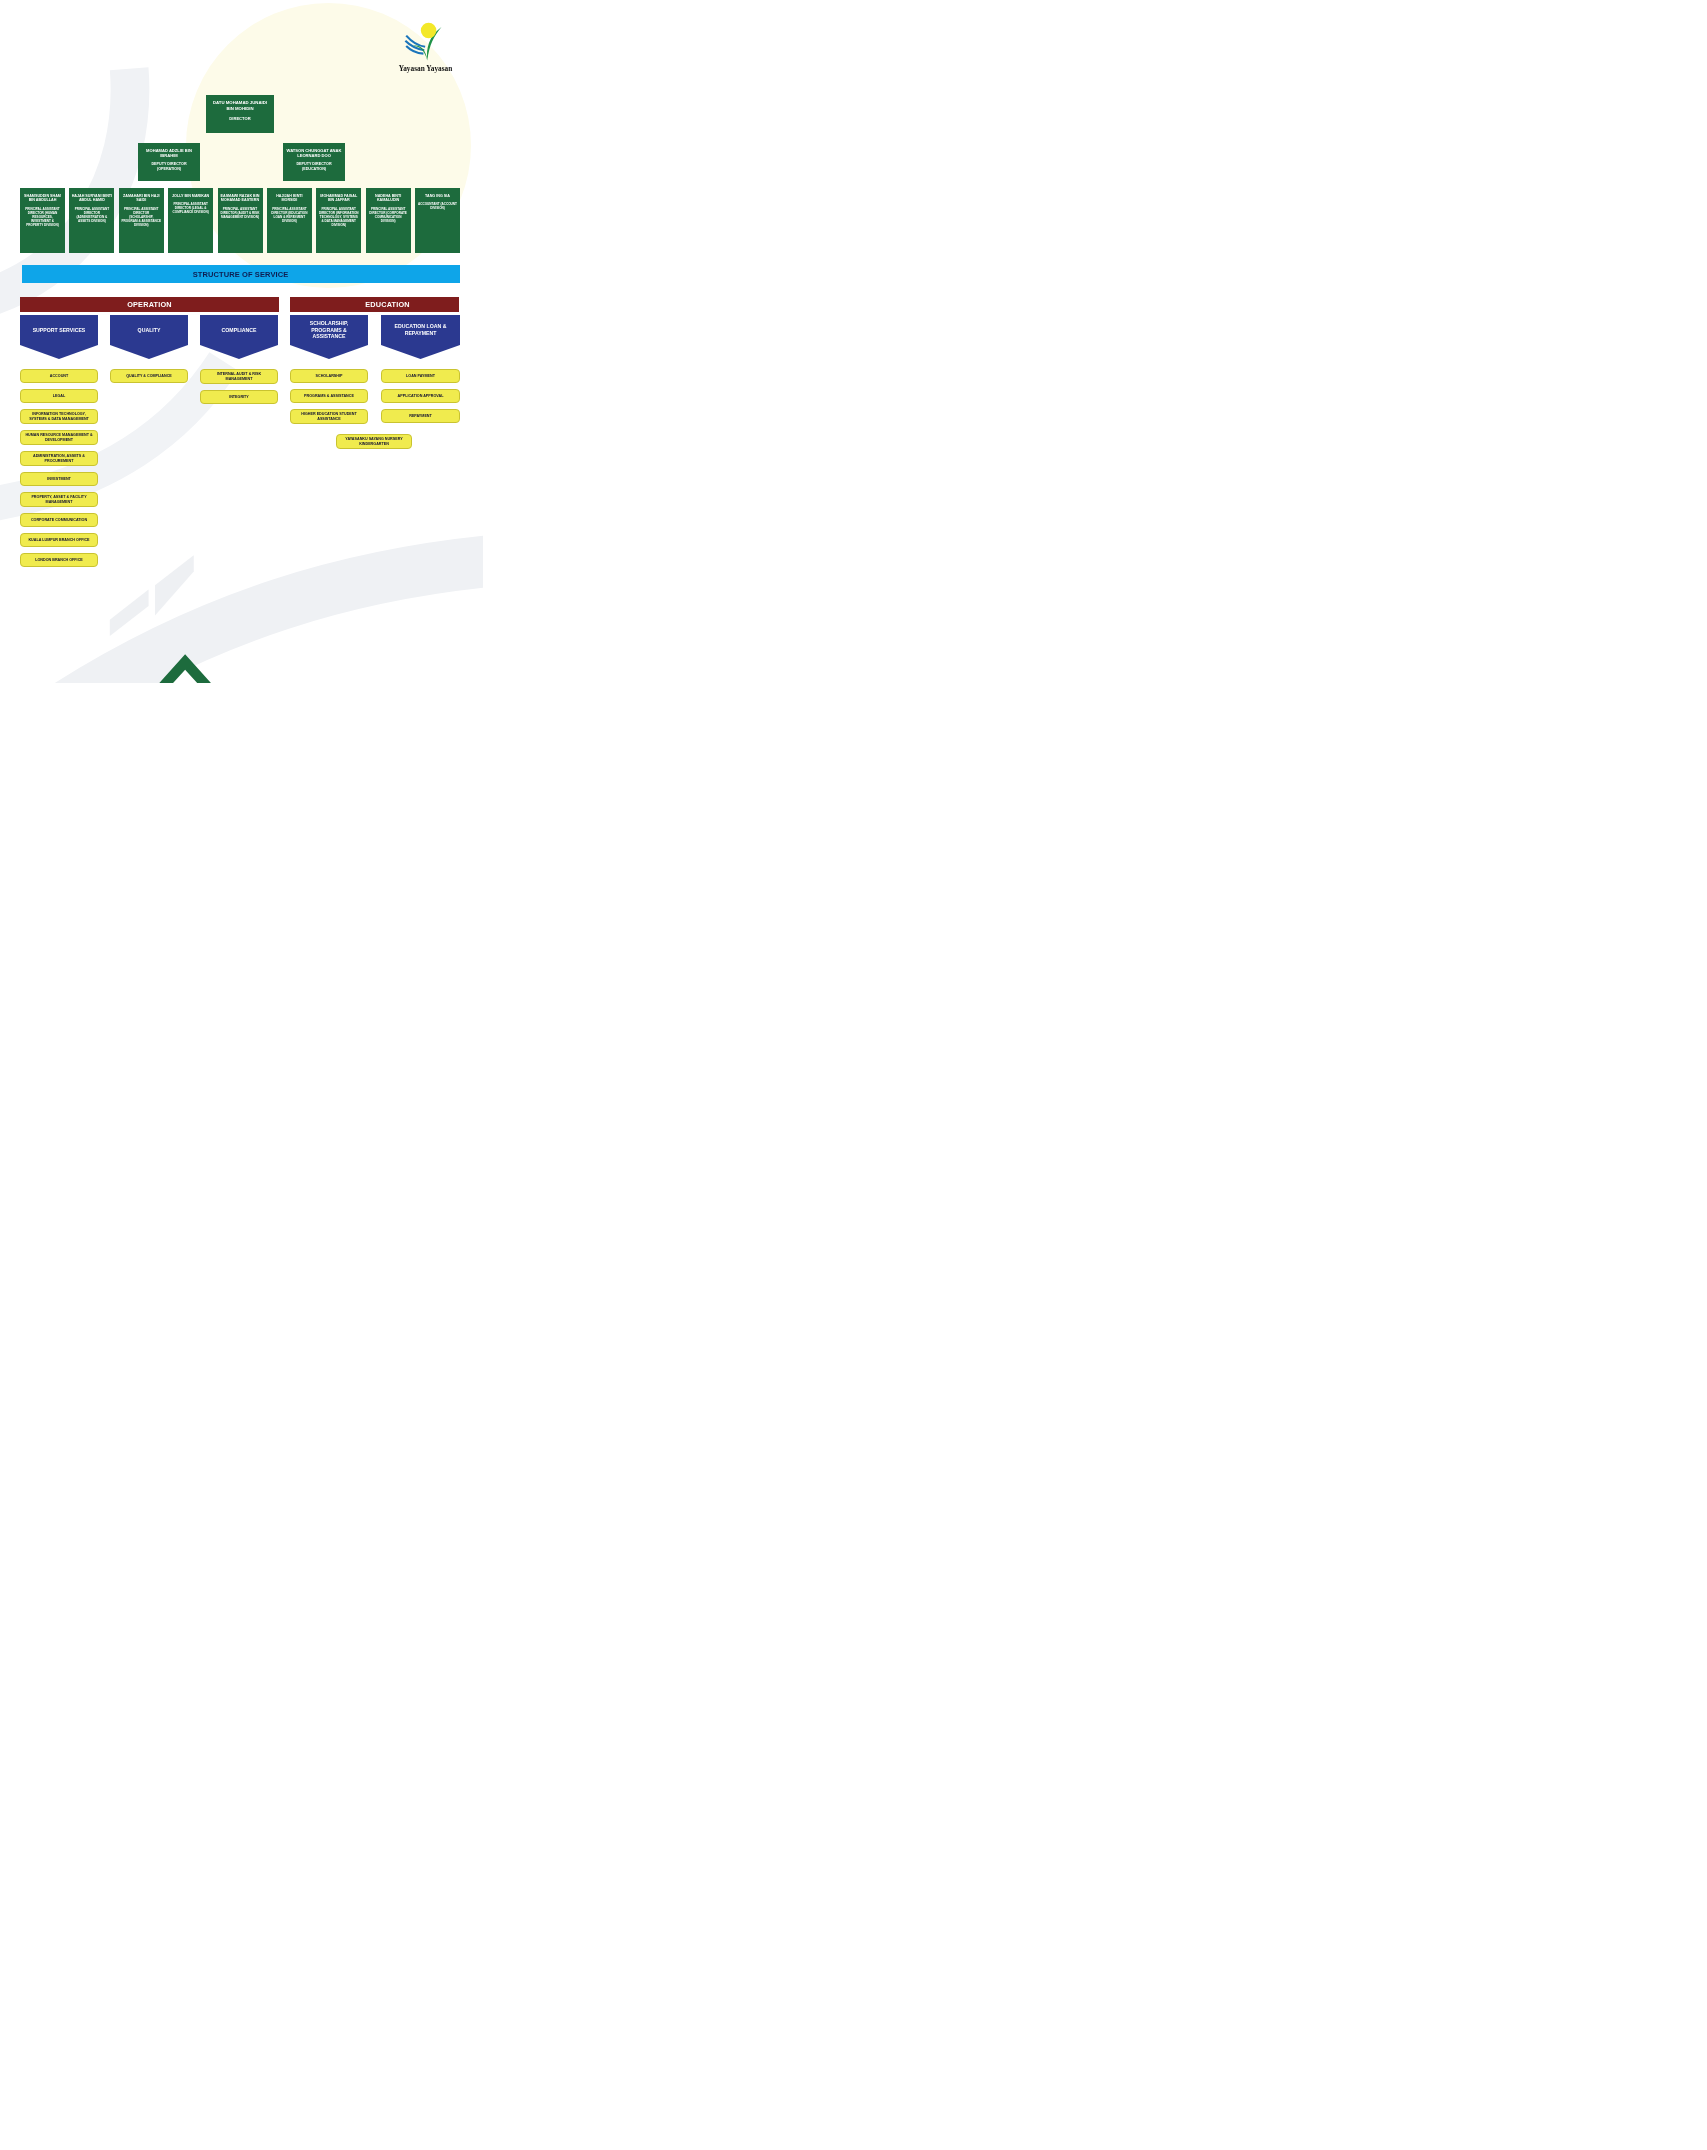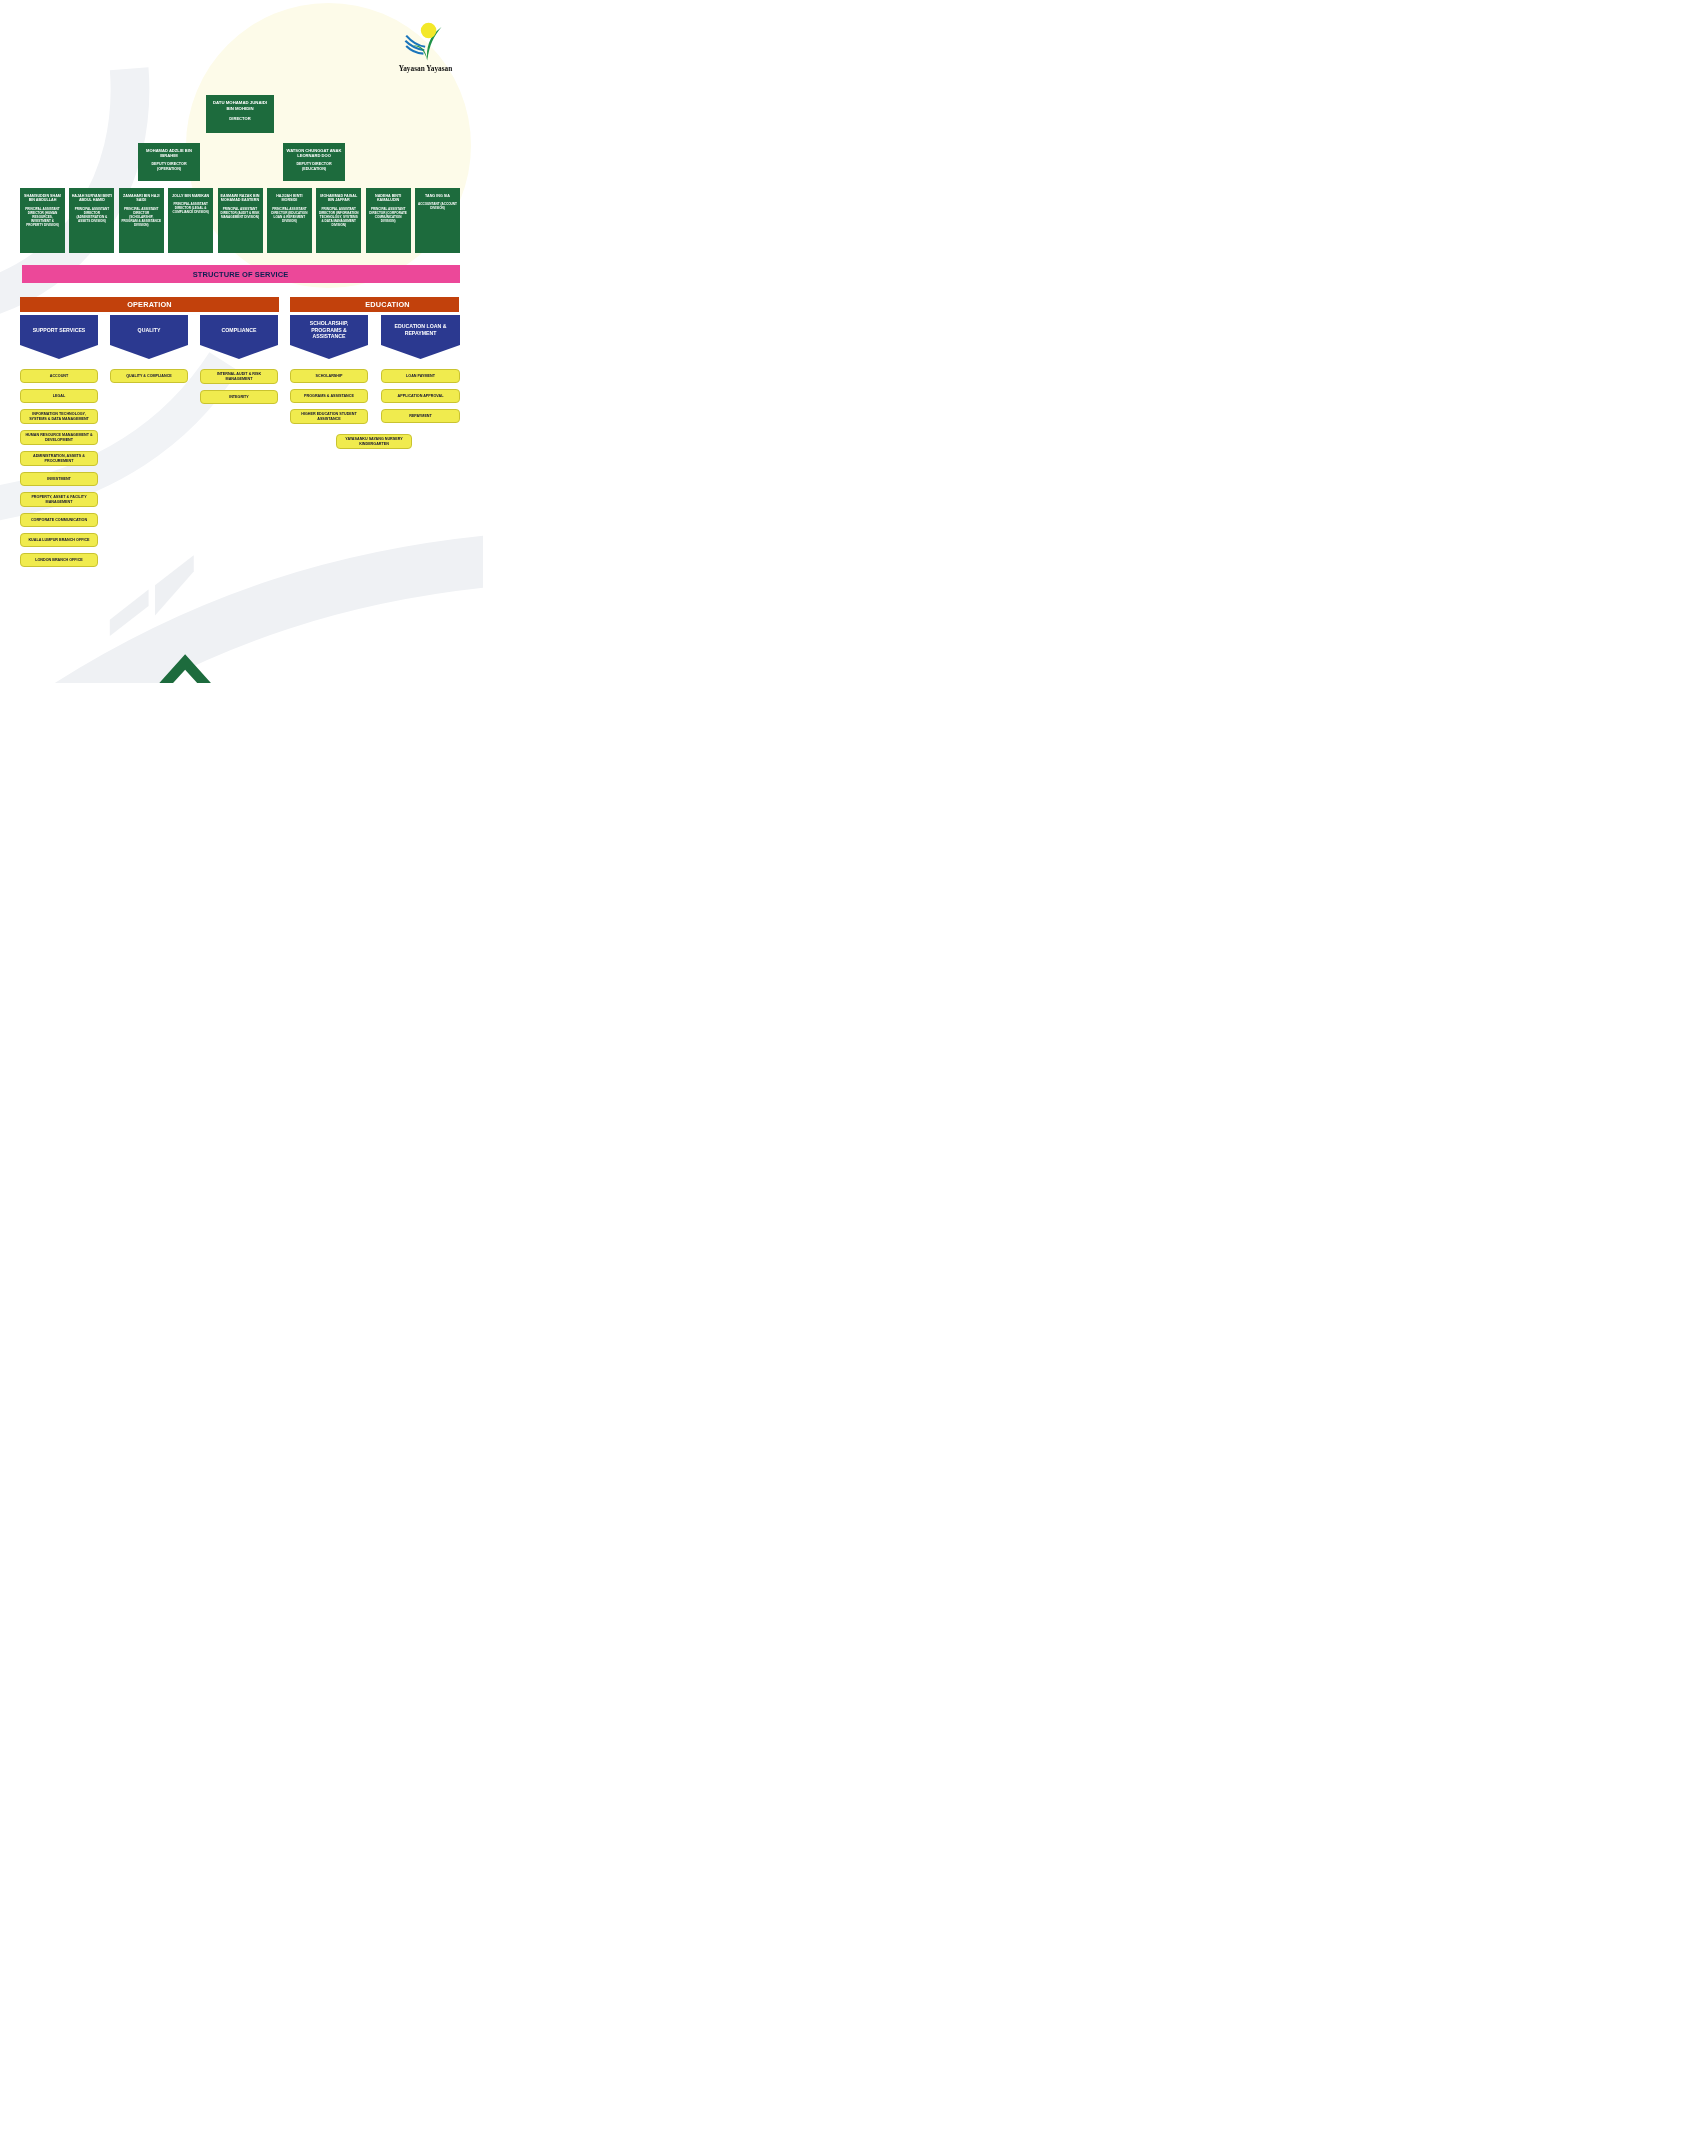--- a/index.html
+++ b/index.html
@@ -29,26 +29,26 @@
   .deputy .p-title { font-size:3.7px; font-weight:bold; line-height:1.3; }
 
   .prow { position:absolute; left:20px; top:188px; width:440px; height:65px;
           display:flex; justify-content:space-between; z-index:2; }
   .principal { width:45px; height:65px; background:#1d6b3d; color:#fff; text-align:center;
                padding:5.6px 2.2px 2.6px; display:flex; flex-direction:column; gap:3.4px; align-items:center; }
   .principal .p-name { font-size:3.7px; font-weight:bold; line-height:1.3; }
   .principal .p-title { font-size:3.1px; font-weight:bold; line-height:1.3; }
 
   
-  .banner { position:absolute; left:21.5px; top:265px; width:438px; height:18px; background:#ec4899;
+  .banner { position:absolute; left:21.5px; top:265px; width:438px; height:18px; background:#0ea5e9;
             color:#0e1e52; font-weight:bold; font-size:7.5px; letter-spacing:0.1px;
             display:flex; align-items:center; justify-content:center; z-index:2; }
 
   
-  .shead { position:absolute; top:297px; height:14.6px; background:#c2410c; color:#fff; font-weight:bold;
+  .shead { position:absolute; top:297px; height:14.6px; background:#7f1d1d; color:#fff; font-weight:bold;
            font-size:7.3px; letter-spacing:0.2px; display:flex; align-items:center; justify-content:center; z-index:2; }
   .shead-op { left:20px; width:259px; }
   .shead-ed { left:290px; width:169px;padding-left:26px; }
 
   
   .pent { position:absolute; top:315px; height:44px; background:#2b3990; color:#fff; z-index:2;
           clip-path:polygon(0 0,100% 0,100% 68%,50% 100%,0 68%);
           display:flex; align-items:center; justify-content:center; text-align:center;
           padding:0 5.2px 13.8px; font-weight:bold; font-size:5.2px; line-height:1.3; }
 

